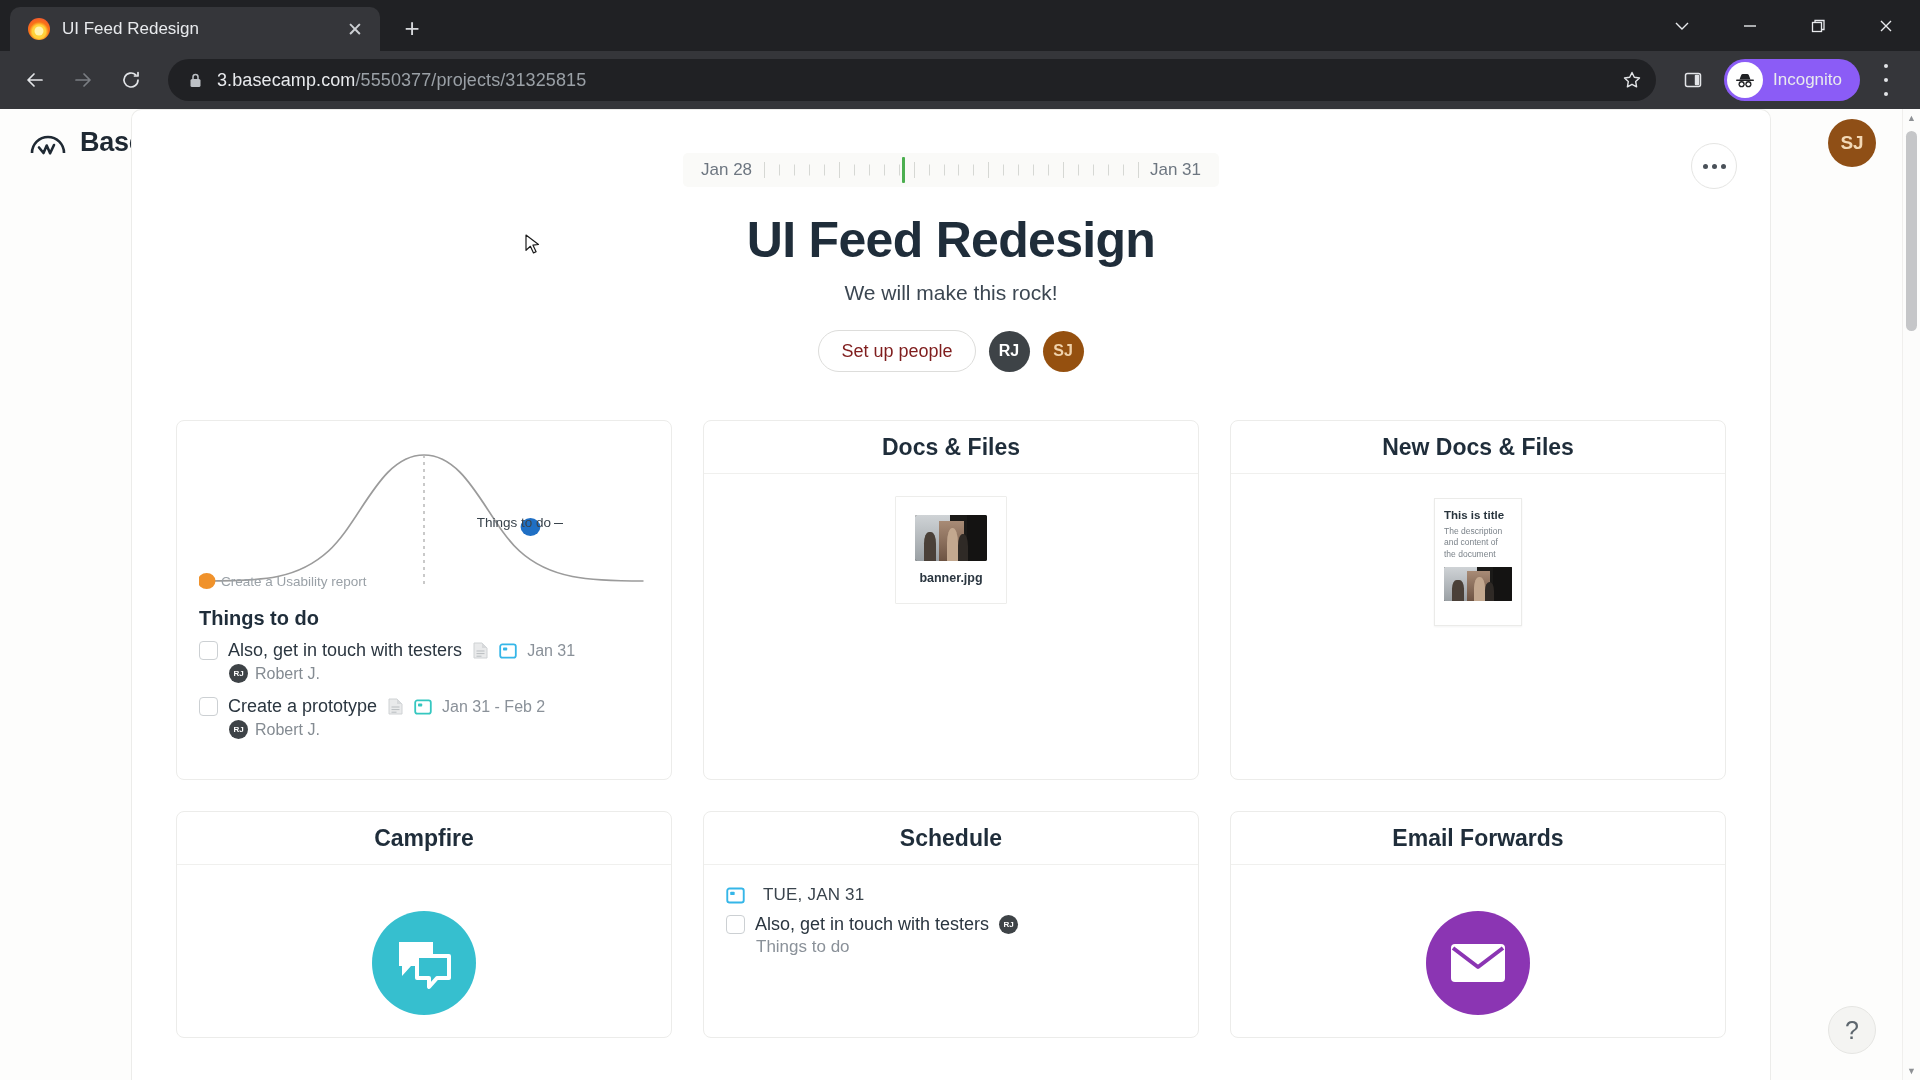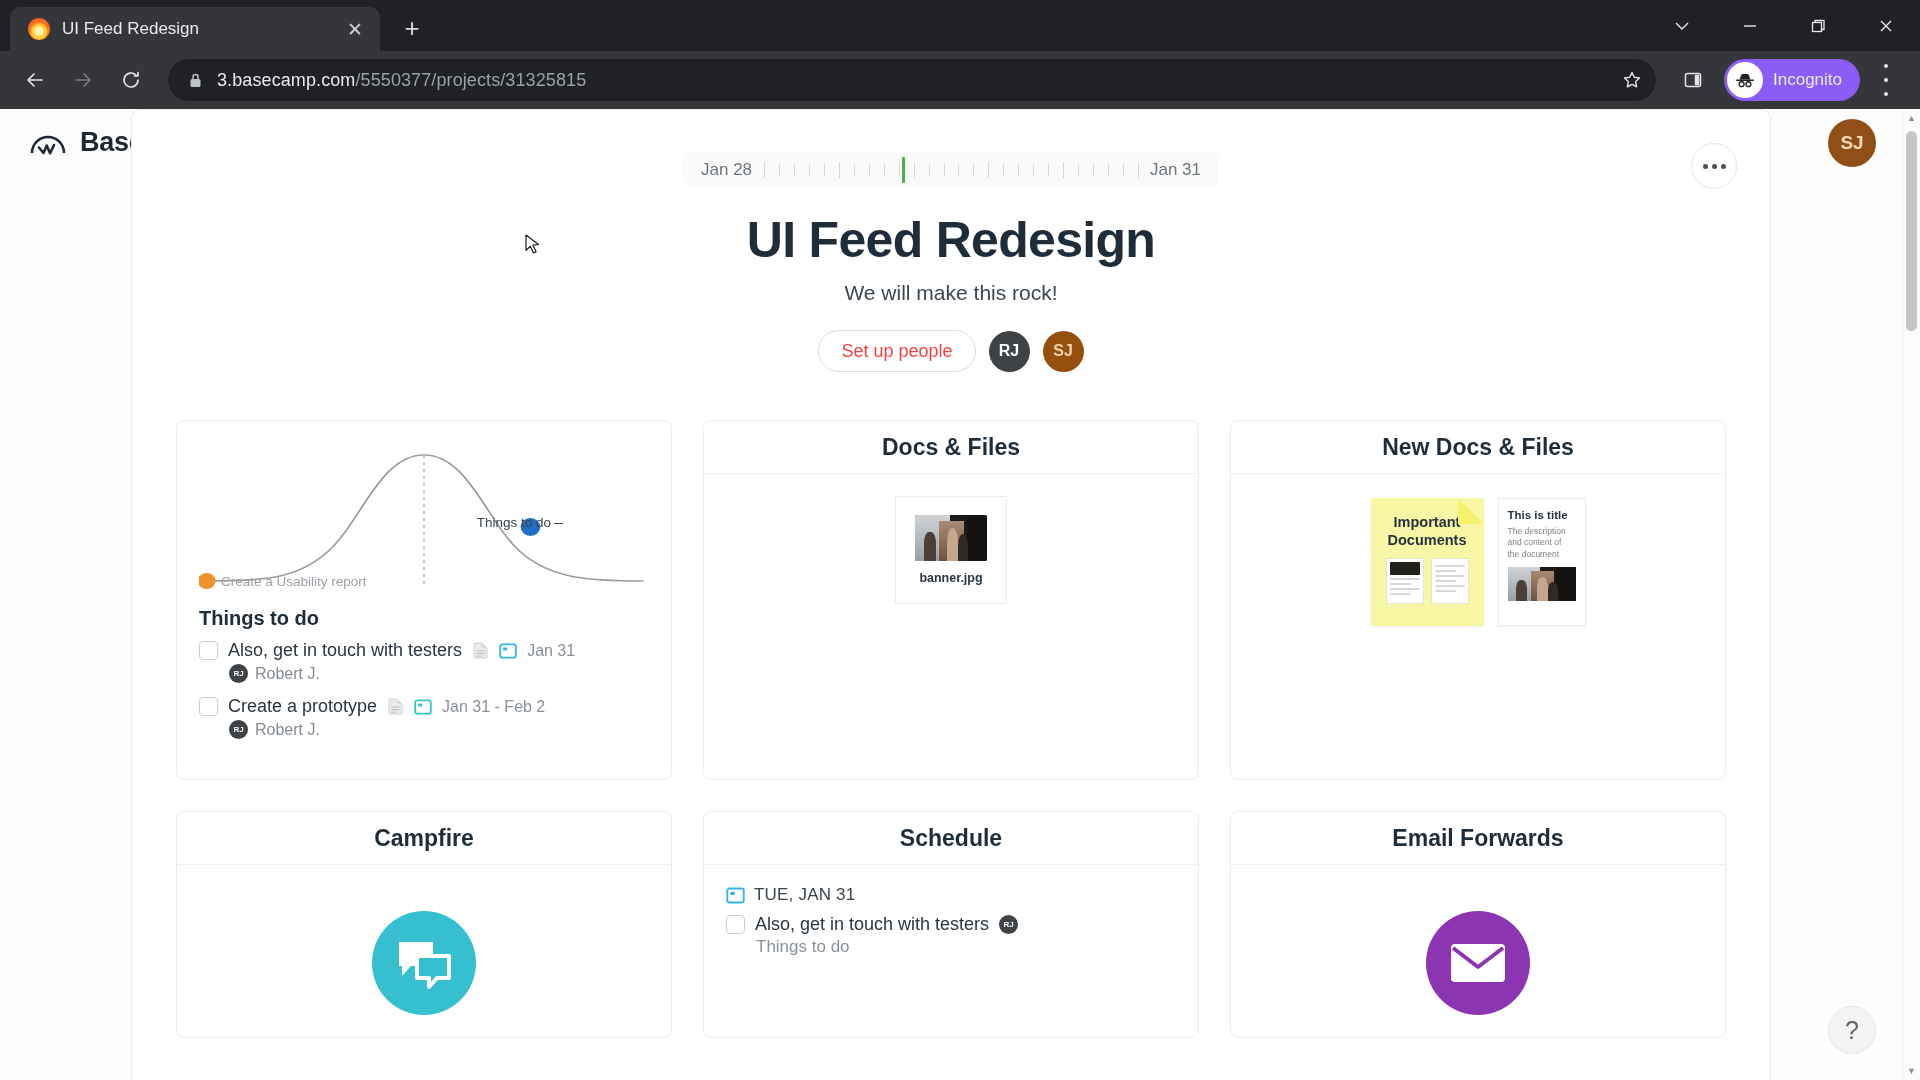--- a/index.html
+++ b/index.html
@@ -106,21 +106,21 @@
   .tl-label { font-size: 17px; color: #6d7680; white-space: nowrap; }
   .tl-ticks { flex: 1; height: 100%; position: relative; margin: 0 12px; }
   .tl-tick { position: absolute; top: 50%; transform: translateY(-50%); width: 1px; background: #d6d8d4; }
   .tl-today { position: absolute; top: 4px; bottom: 4px; width: 3px; background: #4caf50; border-radius: 1px; }
 
   .proj-title { text-align: center; font-size: 50px; font-weight: 700; color: #1f2d3a; margin-top: 24px; letter-spacing: -.7px; }
   .proj-sub { text-align: center; font-size: 21px; color: #3c4752; margin-top: 12px; font-weight: 400; }
   .people-row { display: flex; align-items: center; justify-content: center; gap: 13px; margin-top: 25px; }
   .setup-btn {
     height: 42px; padding: 0 22px; border-radius: 21px; border: 1px solid #dddddb; background: #fff;
-    font-size: 18px; color: #ef4444; display: flex; align-items: center;
+    font-size: 18px; color: #7f1d1d; display: flex; align-items: center;
   }
   .pill-avatar { width: 41px; height: 41px; border-radius: 50%; display: grid; place-items: center; font-size: 16px; font-weight: 700; }
   .av-rj { background: #3e4347; color: #fff; }
   .av-sj { background: #95500f; color: #f0d2ab; }
 
   .cards { display: grid; grid-template-columns: repeat(3, 1fr); gap: 31px; margin-top: 48px; }
   .card { border: 1px solid #ececea; border-radius: 8px; background: #fff; overflow: hidden; }
   .card-head { height: 53px; border-bottom: 1px solid #f0f0ee; display: grid; place-items: center; }
   .card-title { font-size: 23px; font-weight: 700; color: #1f2d3a; }
   .card-body { padding: 16px 22px 22px; min-height: 305px; }
@@ -194,21 +194,21 @@
   .photo .p-fig2 { position:absolute; left:44%; top:28%; width:16%; height:72%; background:#c3a88f; border-radius:45% 45% 0 0; }
   .photo .p-fig3 { position:absolute; left:60%; top:42%; width:14%; height:58%; background:#2f2a26; border-radius:45% 45% 0 0; }
 
   
   .big-ico { display: grid; place-items: center; margin-top: 30px; }
   .circle-ico { width: 104px; height: 104px; border-radius: 50%; display: grid; place-items: center; }
   .c-campfire { background: #36bfcf; }
   .c-email { background: #8b35b3; }
 
   
-  .sched-date { display: flex; align-items: center; gap: 9px; margin-top: 4px; }
+  .sched-date { display: flex; align-items: center; gap: 18px; margin-top: 4px; }
   .sched-date-text { font-size: 17px; color: #3a444d; letter-spacing: .2px; }
   .sched-row { margin-top: 9px; }
   .sched-sub { font-size: 17px; color: #8a9199; margin: 2px 0 0 30px; }
 
   
   .help-btn {
     position: absolute; right: 26px; bottom: 26px; width: 48px; height: 48px; border-radius: 50%;
     background: #f4f4f2; border: 1px solid #e6e6e3; display: grid; place-items: center;
     color: #5d666e; font-size: 25px; z-index: 20;
   }
@@ -556,40 +556,20 @@
               </div>
             </div>
 
             <div class="card">
               <div class="card-head">
                 <span class="card-title">New Docs &amp; Files</span>
               </div>
               <div class="card-body">
                 <div class="newdocs-row">
 
-                  <div class="sticky-doc">
-                    <div class="sticky-title">Important Documents</div>
-                    <div class="sticky-minis">
-                      <div class="mini-page">
-                        <div class="mp-img"></div>
-                          <div class="mp-line"></div>
-                          <div class="mp-line s"></div>
-                          <div class="mp-line"></div>
-                          <div class="mp-line s"></div>
-                      </div>
-                      <div class="mini-page">
-                        <div class="mp-line"></div>
-                          <div class="mp-line s"></div>
-                          <div class="mp-line"></div>
-                          <div class="mp-line s"></div>
-                          <div class="mp-line"></div>
-                          <div class="mp-line s"></div>
-                      </div>
-                    </div>
-                  </div>
 
                   <div class="white-doc">
                     <div class="wd-title">This is title</div>
                     <div class="wd-desc">The description and content of the document</div>
                     <div class="wd-img">
                       <div class="photo">
                         <span class="p-sky"></span>
                           <span class="p-mid"></span>
                           <span class="p-dark"></span>
                         <span class="p-fig1"></span>

